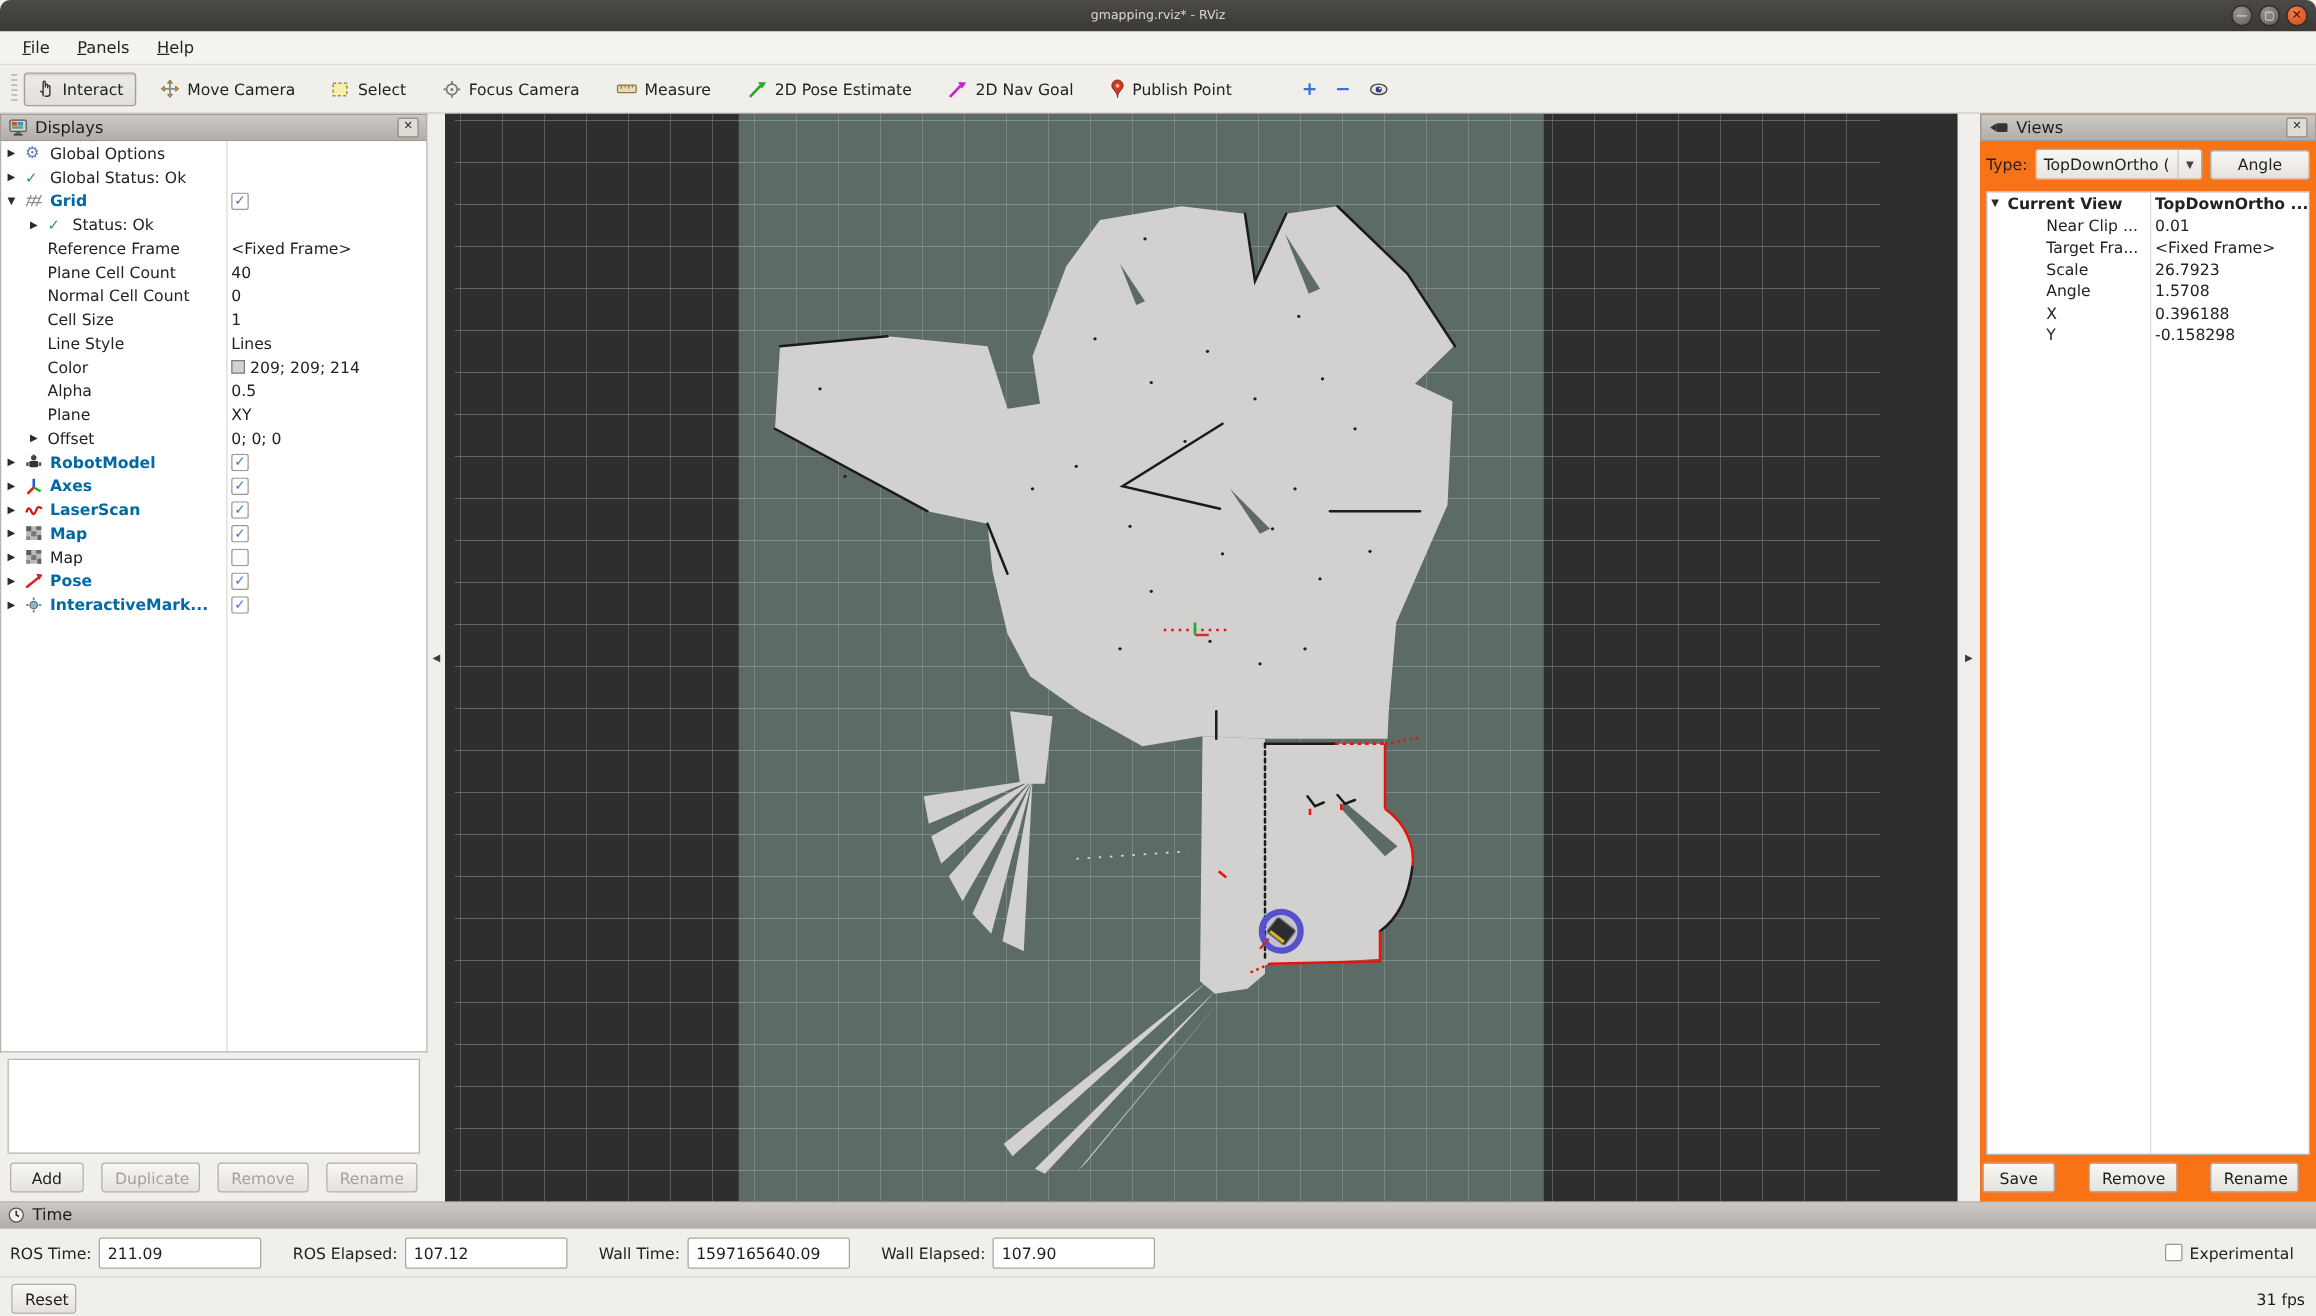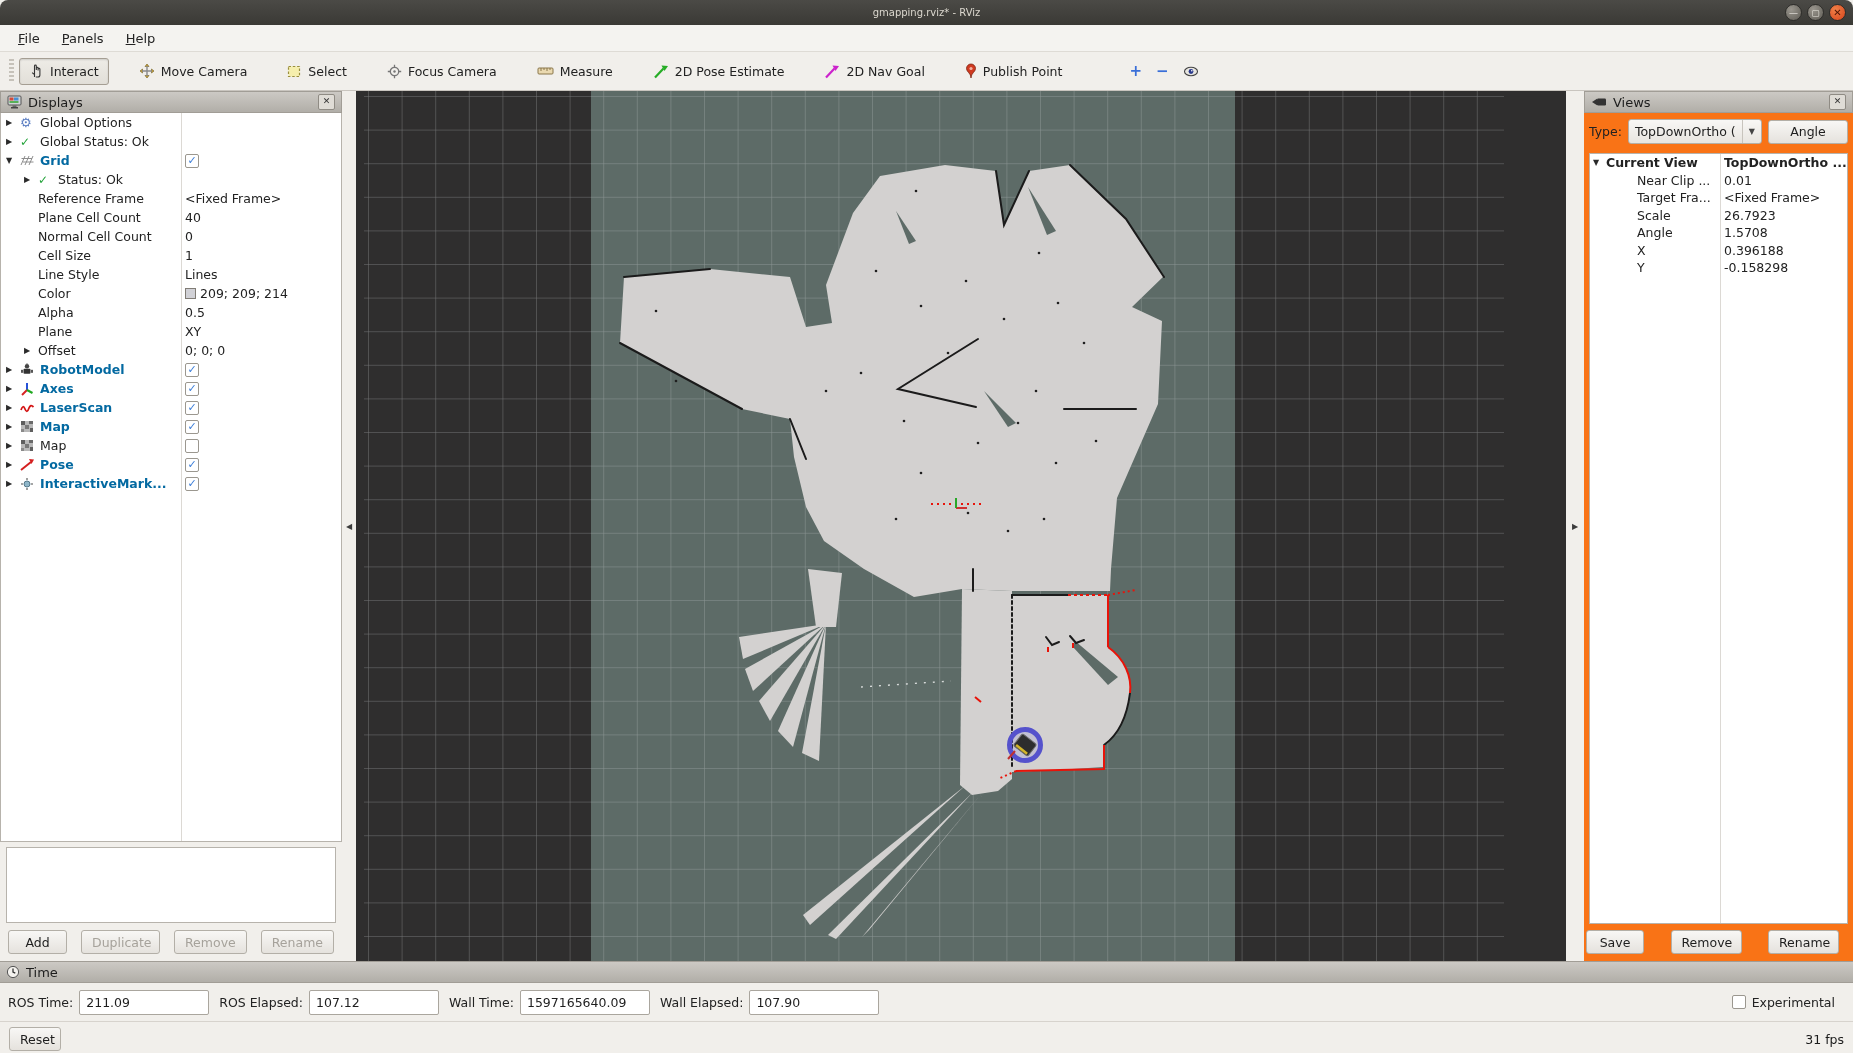--- a/index.html
+++ b/index.html
@@ -10,21 +10,21 @@
   .winbtns{margin-left:auto;display:flex;gap:5px;padding-right:7px;z-index:2}
   .wbtn{width:17px;height:17px;border-radius:50%;display:flex;align-items:center;justify-content:center;font-size:9px;color:#e8e5de;background:radial-gradient(circle at 35% 30%,#9a968e,#5f5c55);border:1px solid #2e2d2a;box-sizing:border-box}
   .wbtn.close{background:radial-gradient(circle at 35% 30%,#f08048,#d8451b);color:#4f1404;font-weight:bold;font-size:10px}
   
   .menubar{height:26px;background:#f4f3f0;display:flex;align-items:center;padding-left:8px;gap:2px;border-bottom:1px solid #dedbd5}
   .menu-item{padding:3px 10px;color:#242424;cursor:default}
   .accel{text-decoration:underline}
   
   .toolbar{height:38px;background:#f1efeb;display:flex;align-items:center;padding-left:4px;border-bottom:1px solid #c9c5bf}
   .grip{width:5px;height:24px;margin:0 5px;background:repeating-linear-gradient(to bottom,#c6c2ba 0 2px,transparent 2px 4px)}
-  .tool{display:flex;align-items:center;gap:6px;padding:4px 9px;margin-right:20px;border:1px solid transparent;border-radius:3px;background:none;font-family:inherit;font-size:12.5px;color:#222;height:27px;box-sizing:border-box;white-space:nowrap}
+  .tool{display:flex;align-items:center;gap:6px;padding:4px 9px;margin-right:9px;border:1px solid transparent;border-radius:3px;background:none;font-family:inherit;font-size:12.5px;color:#222;height:27px;box-sizing:border-box;white-space:nowrap}
   .tool.selected{border-color:#a59e93;background:linear-gradient(#eeece7,#e2dfd8);box-shadow:inset 0 1px 2px rgba(0,0,0,.14)}
   .tico{display:inline-flex;align-items:center;line-height:0}
   .tool-spacer{width:30px}
   .xtool{border:none;background:none;padding:2px 7px;display:inline-flex;align-items:center;line-height:0;font-family:inherit}
   
   .main{display:flex;height:870px}
   .panel-header{height:22px;flex:none;background:linear-gradient(#ccc9c4,#b1aea8);display:flex;align-items:center;padding:0 6px;gap:6px;font-size:13px;color:#1d1d1d;border:1px solid #a19d96;box-sizing:border-box}
   .ph-close{margin-left:auto;width:15px;height:14px;border:1px solid #8f8b84;background:#dfdcd6;font-size:9px;line-height:12px;text-align:center;color:#333;border-radius:2px}
   
   .displays-panel{width:342px;flex:none;display:flex;flex-direction:column;background:#f1efeb}
@@ -707,21 +707,21 @@
 <div class="panel-header" style="border-left:none;border-right:none">
   <span class="tico">
       <svg width="14" height="14" viewBox="0 0 14 14">
         <circle cx="7" cy="7" r="5.6" fill="#f4f2ee" stroke="#555"></circle>
         <path d="M7 3.5 L7 7 L9.3 8.2" stroke="#333" stroke-width="1.3" fill="none"></path>
       </svg>
     </span>
   <span>Time</span>
 </div>
 <div class="time-row">
-  <div style="display:flex;align-items:center;gap:10px">
+  <div style="display:flex;align-items:center;gap:25px">
 
   <div class="tf">
         <span>ROS Time:</span>
         <input readonly="" value="211.09" style="">
       </div>
       <div class="tf">
         <span>ROS Elapsed:</span>
         <input readonly="" value="107.12" style="">
       </div>
       <div class="tf">

